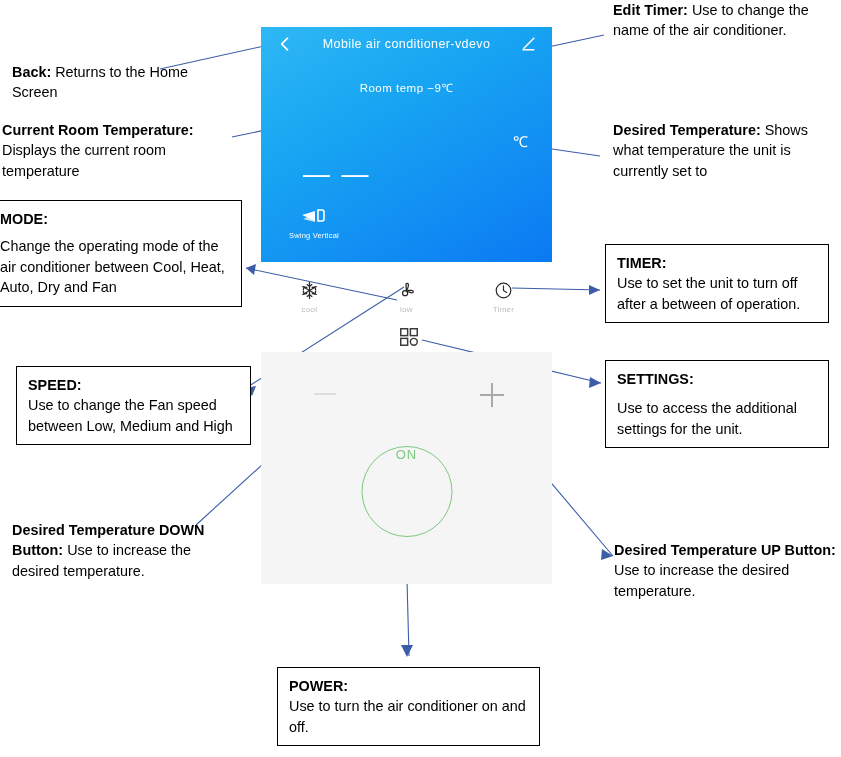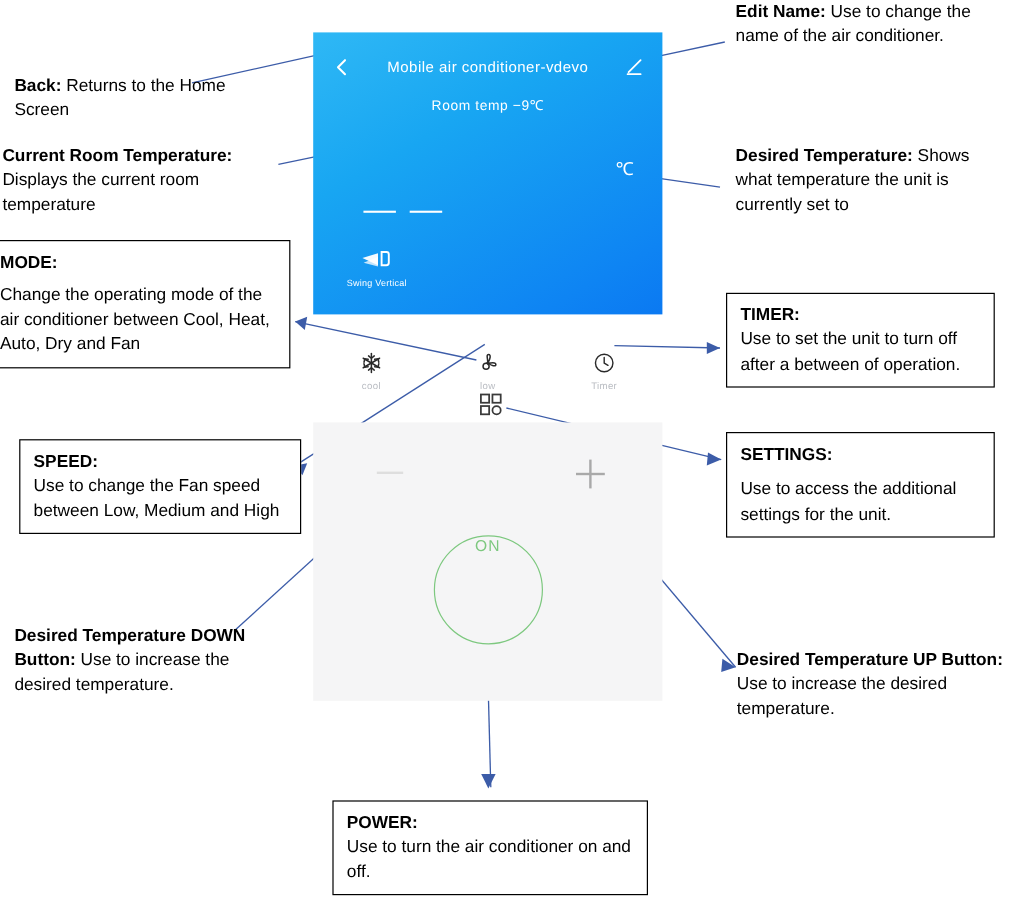--- a/index.html
+++ b/index.html
@@ -34,21 +34,21 @@
     position: absolute;
     left: 261px;
     top: 27px;
     width: 291px;
     height: 235px;
     background: linear-gradient(150deg, #2fb8f5 0%, #18a6f2 35%, #0e84f3 85%, #0b79f2 100%);
     overflow: hidden;
   }
   .nav-bar {
     position: absolute;
-    left: 0; top: 12px;
+    left: 0; top: 0;
     width: 100%;
     height: 34px;
     display: flex;
     align-items: center;
     justify-content: space-between;
     padding: 0 14px;
     box-sizing: border-box;
   }
   .nav-title {
     color: #ffffff;
@@ -119,21 +119,21 @@
 
   
   .ctrl-row {
     position: absolute;
     left: 261px;
     top: 266px;
     width: 291px;
     height: 60px;
     display: flex;
     justify-content: space-around;
-    align-items: flex-end;
+    align-items: center;
   }
   .ctrl {
     width: 74px;
     text-align: center;
     color: #2a2a2a;
   }
   .ctrl svg { display: block; margin: 2px auto 0; }
   .ctrl .ctrl-label {
     display: block;
     margin-top: 5px;
@@ -382,21 +382,21 @@
   <div class="anno boxed" id="anno-speed">
     <b>SPEED:</b><br>
     <span>Use to change the Fan speed between Low, Medium and High</span>
   </div>
 
   <div class="anno plain" id="anno-down">
     <b>Desired Temperature DOWN Button:</b><span> Use to increase the desired temperature.</span>
   </div>
 
   <div class="anno plain" id="anno-editname">
-    <b>Edit Name:</b><span> Use to change the name of the air conditioner.</span>
+    <b>Edit Timer:</b><span> Use to change the name of the air conditioner.</span>
   </div>
 
   <div class="anno plain" id="anno-desired">
     <b>Desired Temperature:</b><span> Shows what temperature the unit is currently set to</span>
   </div>
 
   <div class="anno boxed" id="anno-timer">
     <b>TIMER:</b><br>
     <span>Use to set the unit to turn off after a between of operation.</span>
   </div>

